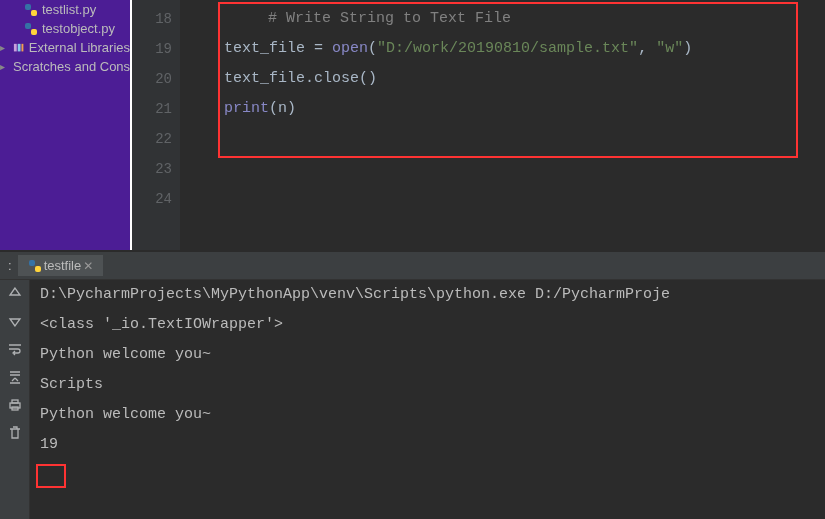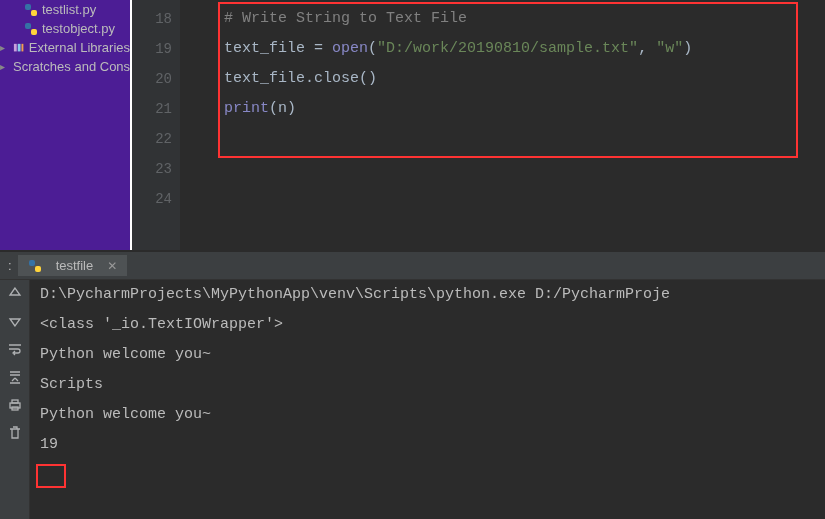--- a/index.html
+++ b/index.html
@@ -77,21 +77,21 @@
     line-height: 30px;
     position: relative;
     white-space: nowrap;
     overflow: hidden;
   }
   .highlight-box {
     position: absolute;
     border: 2px solid #ff3333;
     pointer-events: none;
   }
-  .comment { color: #808080; }
+  .comment { color: #808080; margin-left: 44px; }
   .string { color: #6a8759; }
   .ident { color: #a9b7c6; }
   .punct { color: #a9b7c6; }
   .builtin { color: #8888c6; }
   
   .separator {
     height: 2px;
     background: #555;
     border-top: 1px solid #2b2b2b;
     border-bottom: 1px solid #2b2b2b;
@@ -111,21 +111,21 @@
     font-family: 'Segoe UI', Arial, sans-serif;
     font-size: 13px;
   }
   .run-label {
     color: #bbb;
     padding: 0 6px 0 0;
   }
   .run-tab {
     display: flex;
     align-items: center;
-    gap: 14px;
+    gap: 2px;
     background: #4e5254;
     padding: 3px 10px;
     color: #bbbbbb;
     border-radius: 0;
   }
   .run-tab .close { color: #999; font-size: 12px; cursor: pointer; }
   .run-body {
     display: flex;
     height: 239px;
   }

